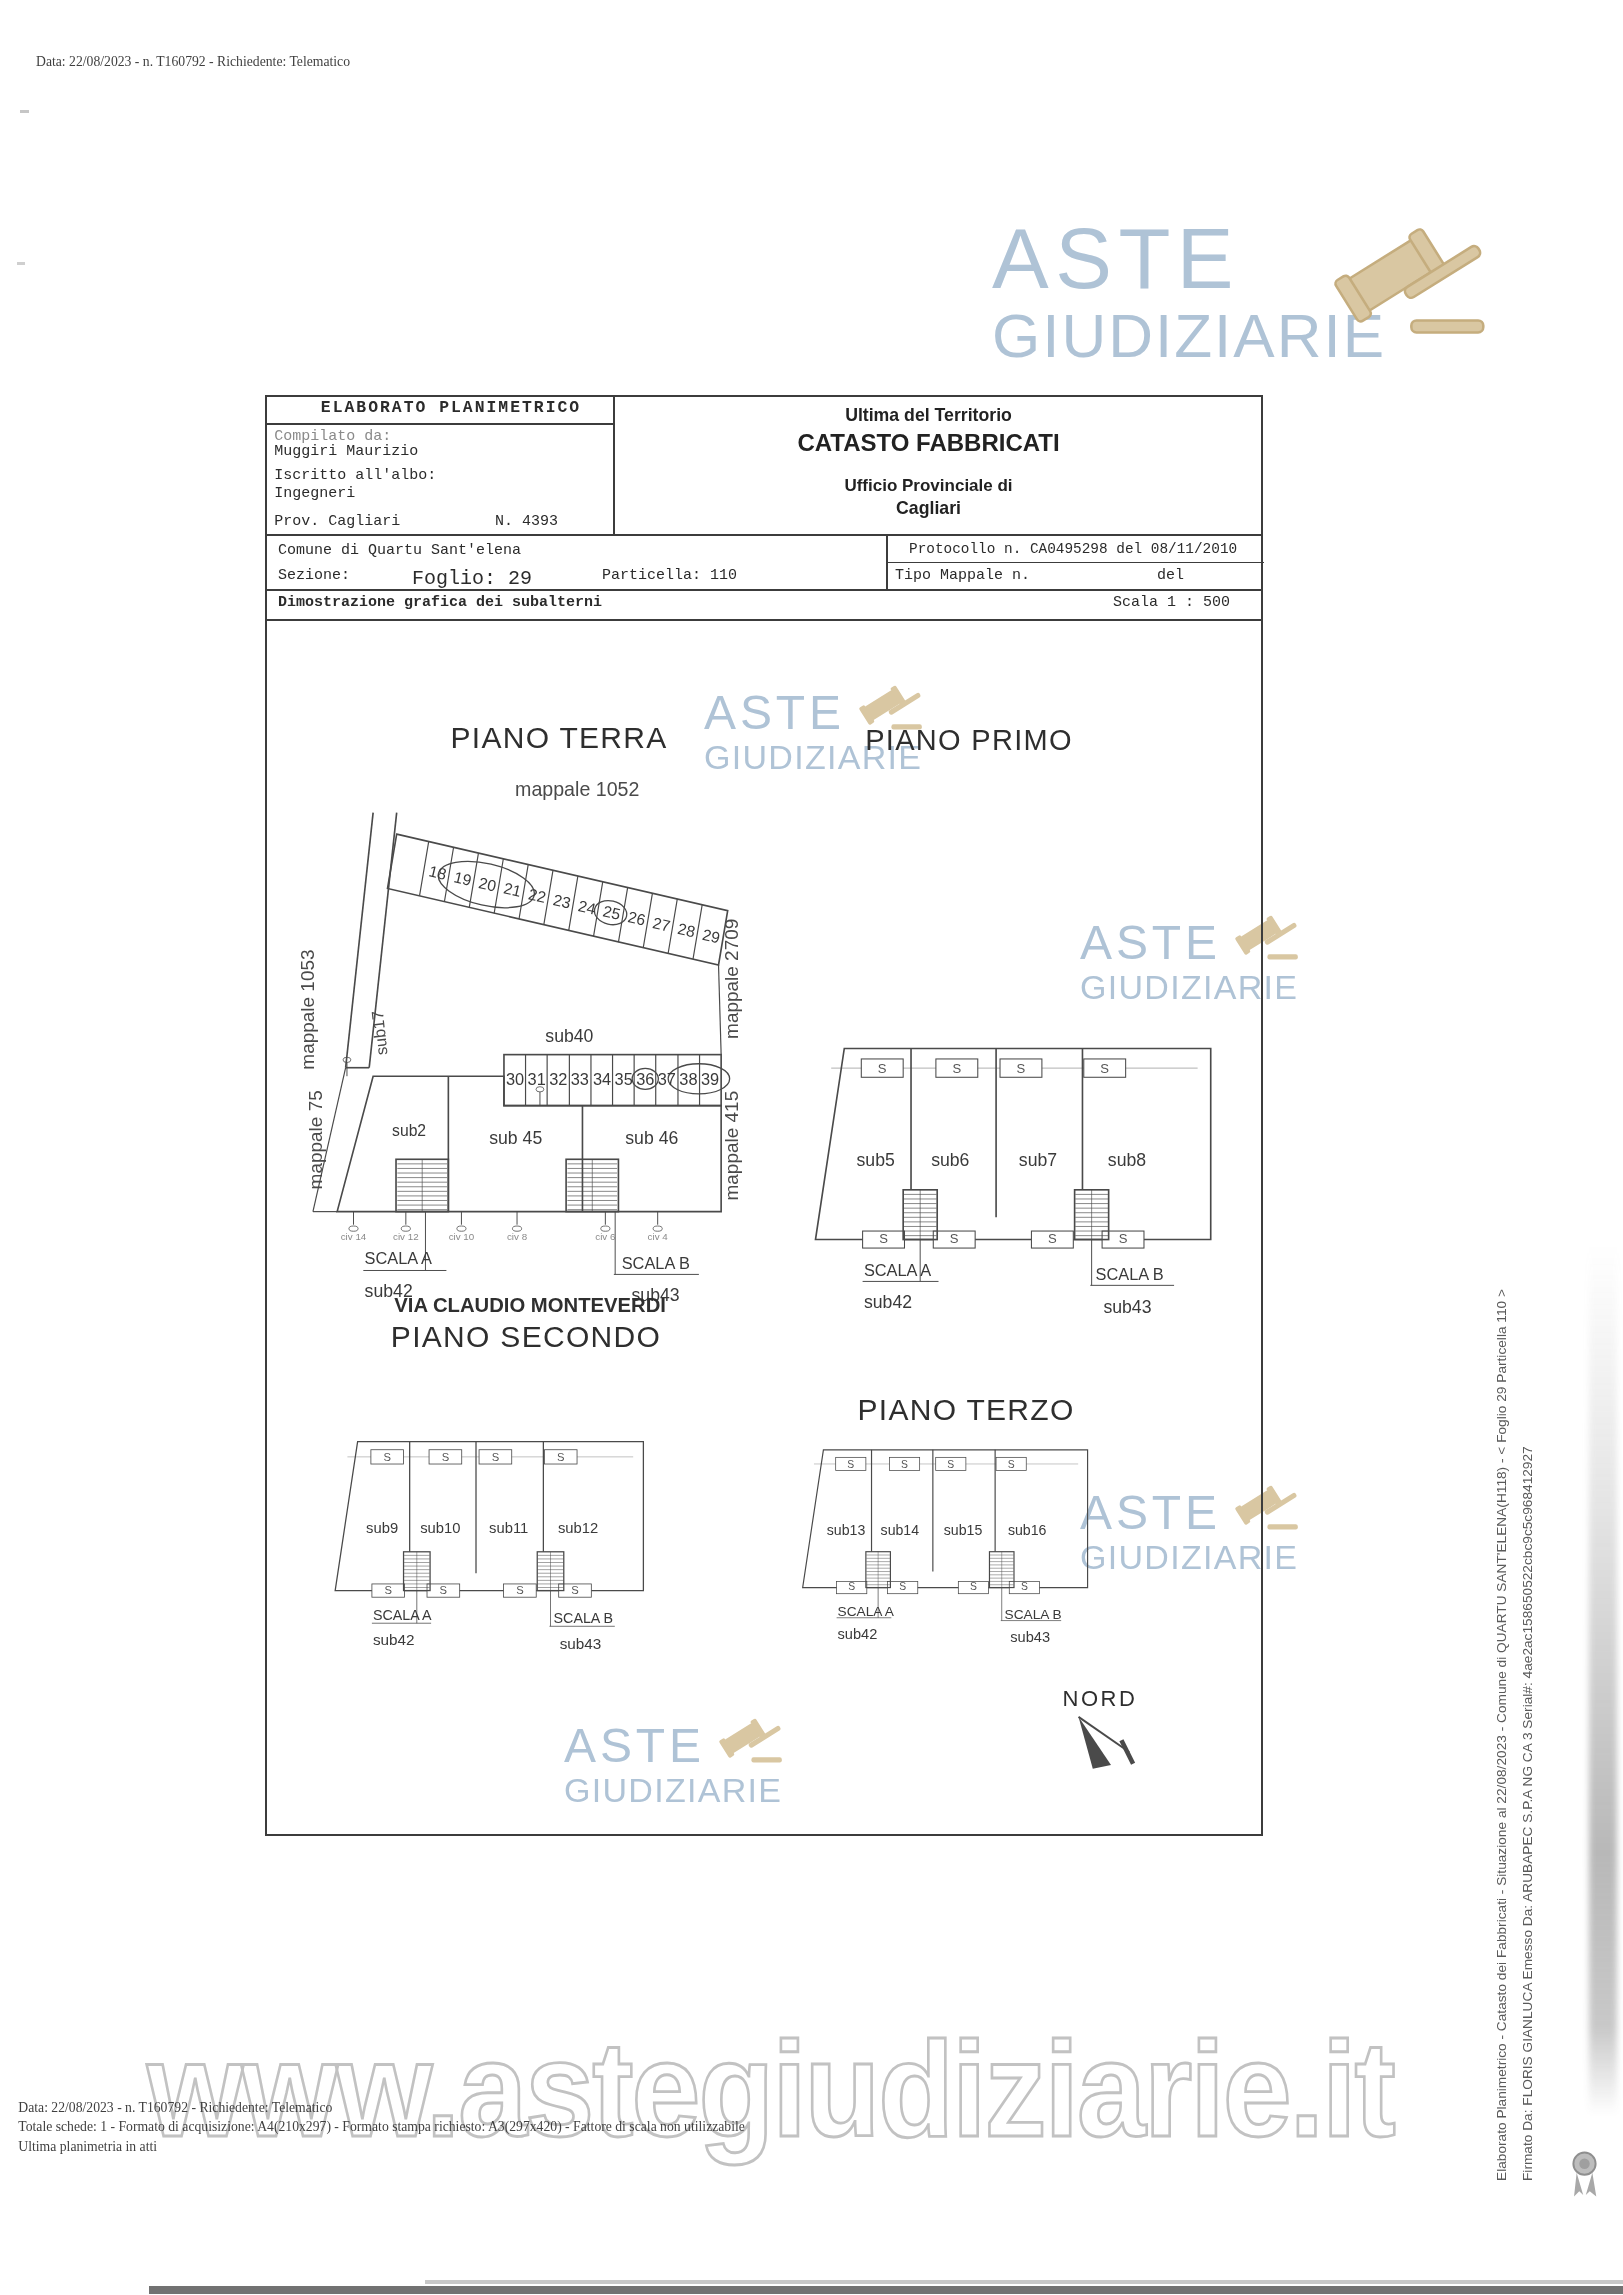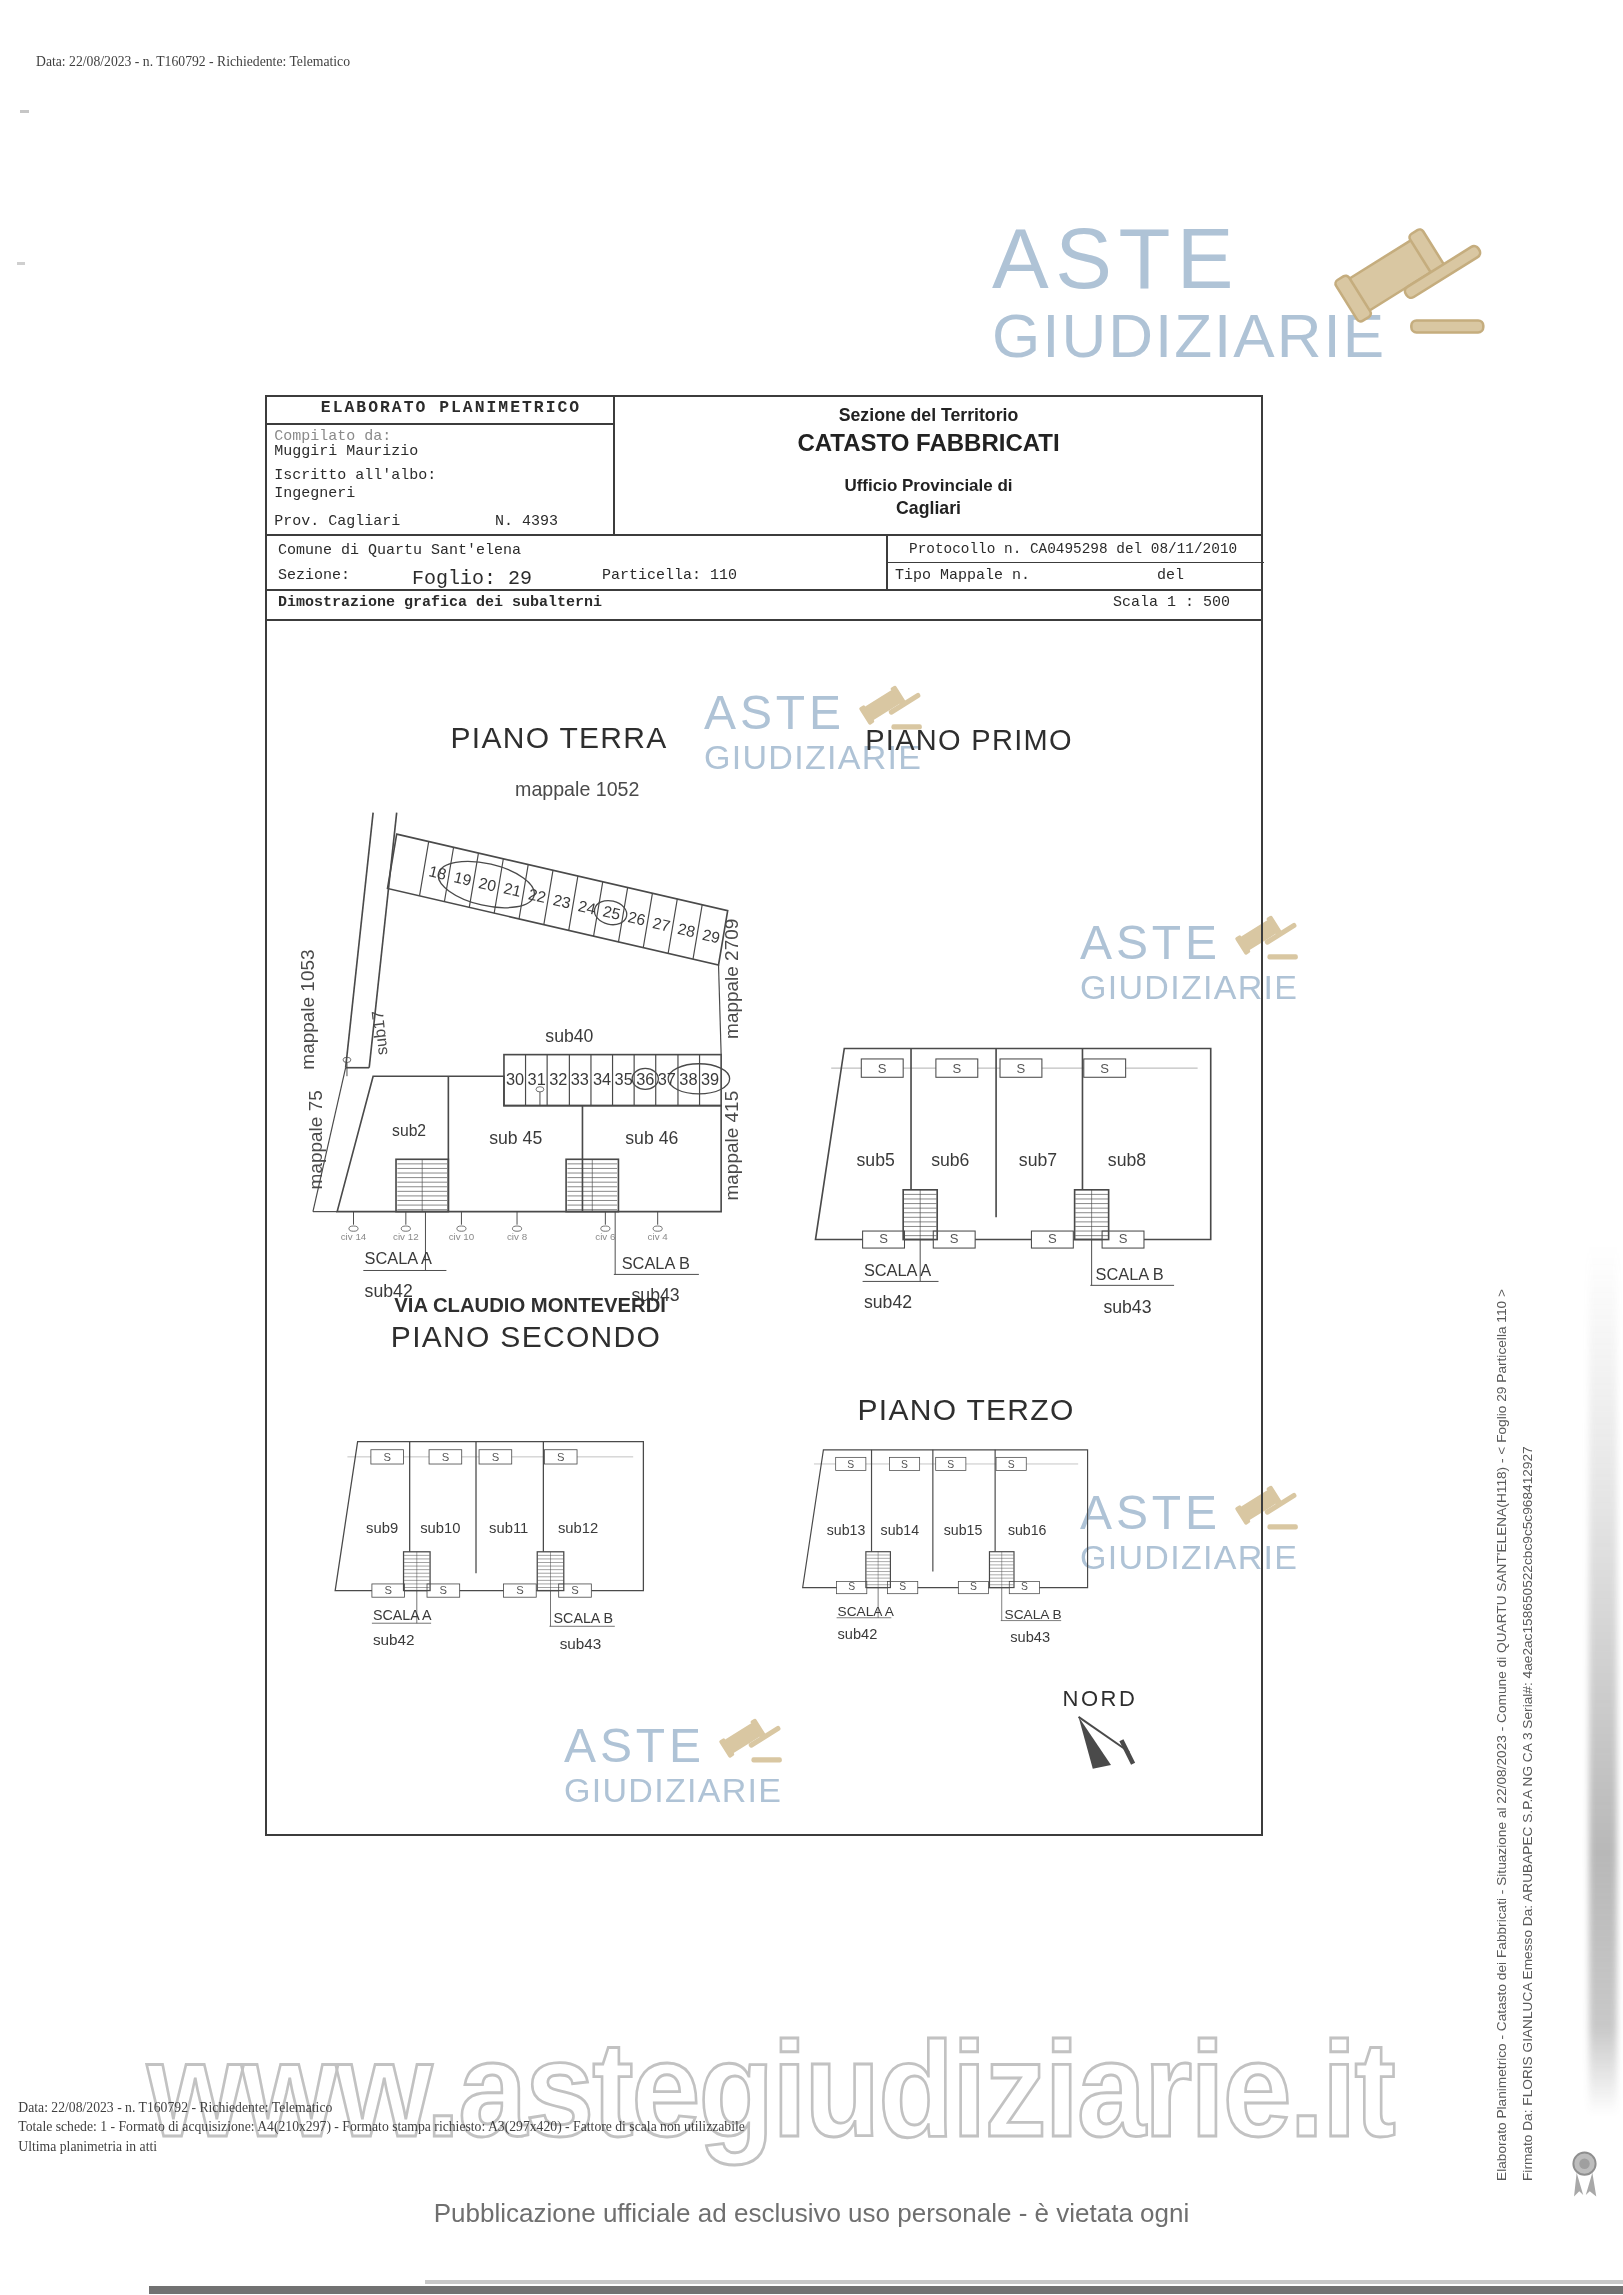--- a/index.html
+++ b/index.html
@@ -130,21 +130,21 @@
     <div class="mono" style="height:27.5px;border-bottom:2px solid #3c3c3c;text-align:center;font-weight:bold;font-size:16.4px;letter-spacing:2px;line-height:26px;padding-left:24px;">ELABORATO PLANIMETRICO</div>
     <div class="abs mono" style="left:9.2px;top:33px;font-size:15px;color:#8a8a8a;">Compilato da:</div>
     <div class="abs mono" style="left:9.2px;top:48px;font-size:15px;">Muggiri Maurizio</div>
     <div class="abs mono" style="left:9.2px;top:72px;font-size:15px;">Iscritto all'albo:</div>
     <div class="abs mono" style="left:9.2px;top:90px;font-size:15px;">Ingegneri</div>
     <div class="abs mono" style="left:9.2px;top:118px;font-size:15px;">Prov. Cagliari</div>
     <div class="abs mono" style="left:230px;top:118px;font-size:15px;">N.  4393</div>
   </div>
 
   <div class="abs" style="left:732px;top:405px;width:393px;text-align:center;font-weight:bold;color:#222;">
-    <div style="font-size:17.7px;">Sezione del Territorio</div>
+    <div style="font-size:17.7px;">Ultima del Territorio</div>
     <div style="font-size:24px;margin-top:2.6px;">CATASTO FABBRICATI</div>
     <div style="font-size:17px;margin-top:19px;">Ufficio Provinciale di</div>
     <div style="font-size:17.7px;margin-top:2px;">Cagliari</div>
   </div>
 
   <div class="ln" style="left:265px;top:534px;width:998px;height:2px;"></div>
   <div class="ln" style="left:886px;top:534px;width:2px;height:57px;"></div>
   <div class="ln" style="left:886px;top:562px;width:378px;height:1.3px;"></div>
   <div class="ln" style="left:265px;top:589px;width:998px;height:2px;"></div>
   <div class="ln" style="left:265px;top:619px;width:998px;height:2px;"></div>
@@ -417,21 +417,20 @@
     <line x1="10" y1="4" x2="88" y2="58" stroke="#4a4a4a" stroke-width="3"></line>
     <line x1="76" y1="40" x2="94" y2="76" stroke="#4a4a4a" stroke-width="7"></line>
   </svg>
 
   <div class="wm-big-url" style="left:147px;top:2011px;">www.astegiudiziarie.it</div>
 
   <div class="abs serif" style="left:18.3px;top:2100px;font-size:13.7px;">Data: 22/08/2023 - n. T160792 - Richiedente: Telematico</div>
   <div class="abs serif" style="left:18.3px;top:2119px;font-size:13.7px;">Totale schede: 1 - Formato di acquisizione: A4(210x297) - Formato stampa richiesto: A3(297x420) - Fattore di scala non utilizzabile</div>
   <div class="abs serif" style="left:18.3px;top:2139px;font-size:13.7px;">Ultima planimetria in atti</div>
 
-  <div class="legal" style="top:2198px;">Pubblicazione ufficiale ad esclusivo uso personale - è vietata ogni</div>
 
   <div class="vtext" style="left:1494px;top:2181px;">Elaborato Planimetrico - Catasto dei Fabbricati - Situazione al 22/08/2023 - Comune di QUARTU SANT'ELENA(H118) - &lt; Foglio 29 Particella 110 &gt;</div>
   <div class="vtext" style="left:1520px;top:2181px;">Firmato Da: FLORIS GIANLUCA Emesso Da: ARUBAPEC S.P.A NG CA 3 Serial#: 4ae2ac158650522cbc9c5c968412927</div>
 
   <div class="abs" style="left:1589px;top:1244px;width:27.5px;height:871px;filter:blur(3.3px);
        background:linear-gradient(to bottom, rgba(0,0,0,0), rgba(110,110,110,0.18) 30%, rgba(70,70,70,0.38) 70%, rgba(40,40,40,0.25) 90%, rgba(0,0,0,0));"></div>
 
   <svg class="abs" style="left:1566px;top:2148px;" width="37" height="51" viewBox="0 0 56 78">
     <circle cx="28" cy="24" r="17" fill="#bdbdbd" stroke="#8f8f8f" stroke-width="3"></circle>
     <circle cx="28" cy="24" r="8" fill="#9f9f9f"></circle>

